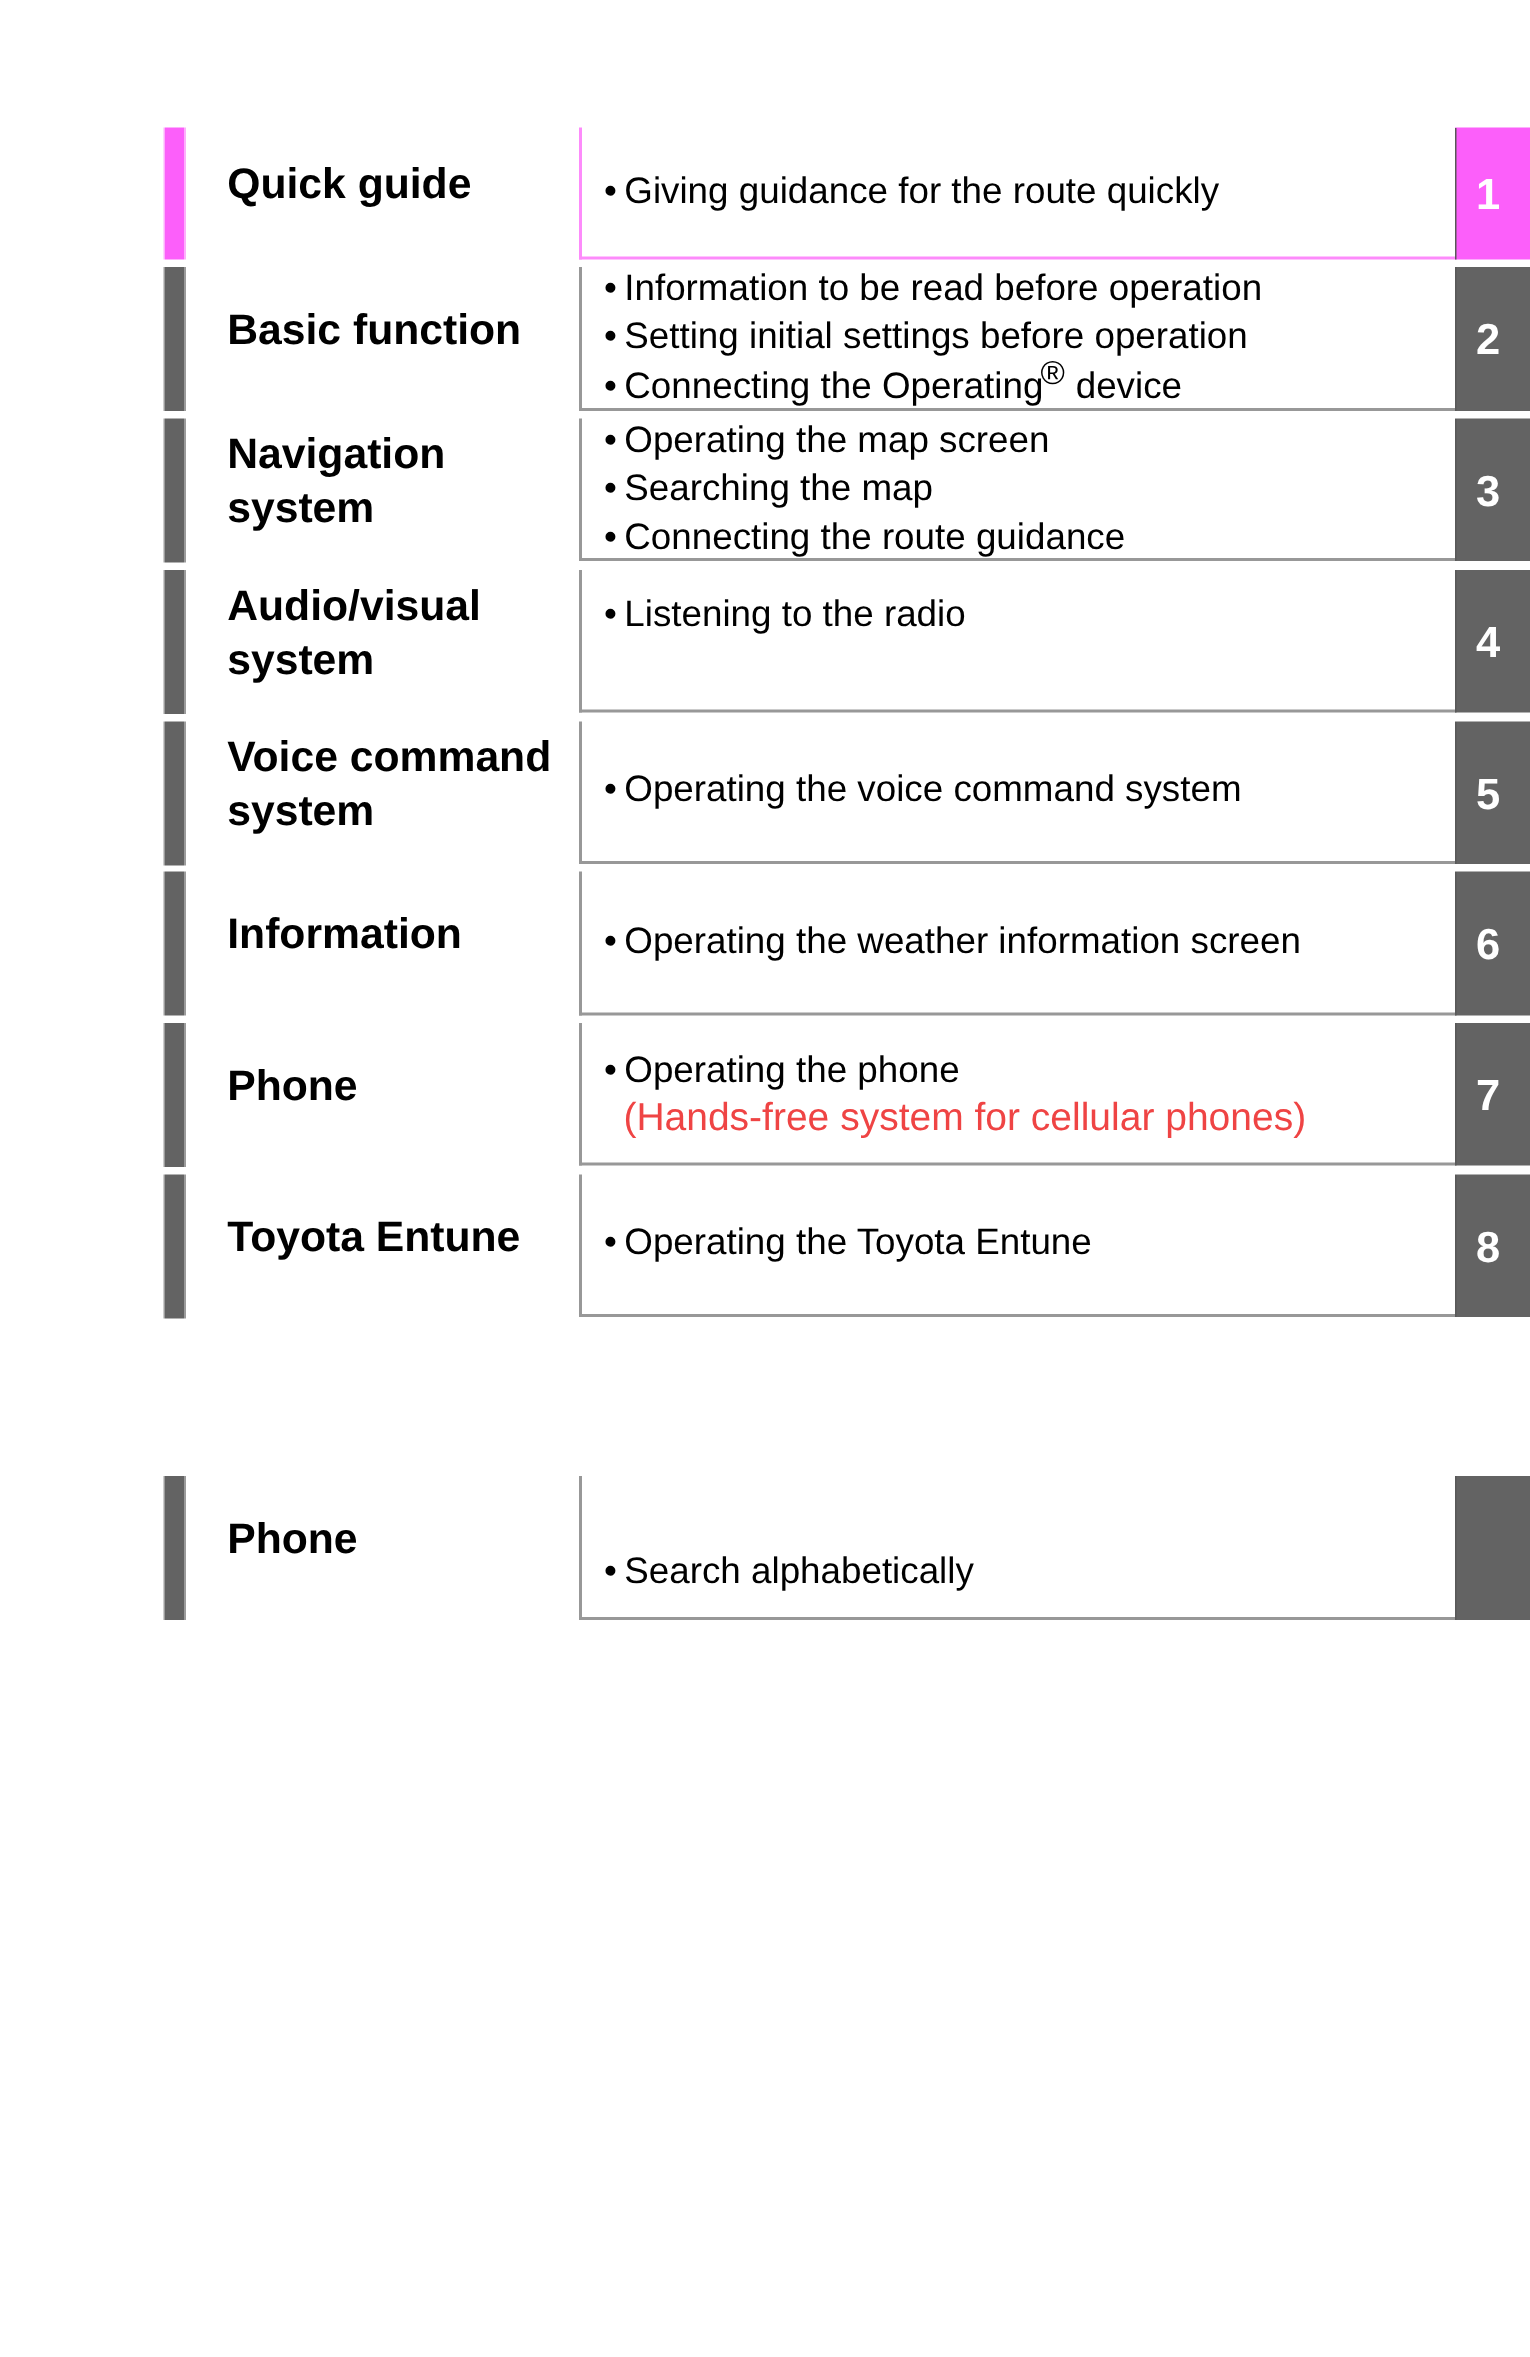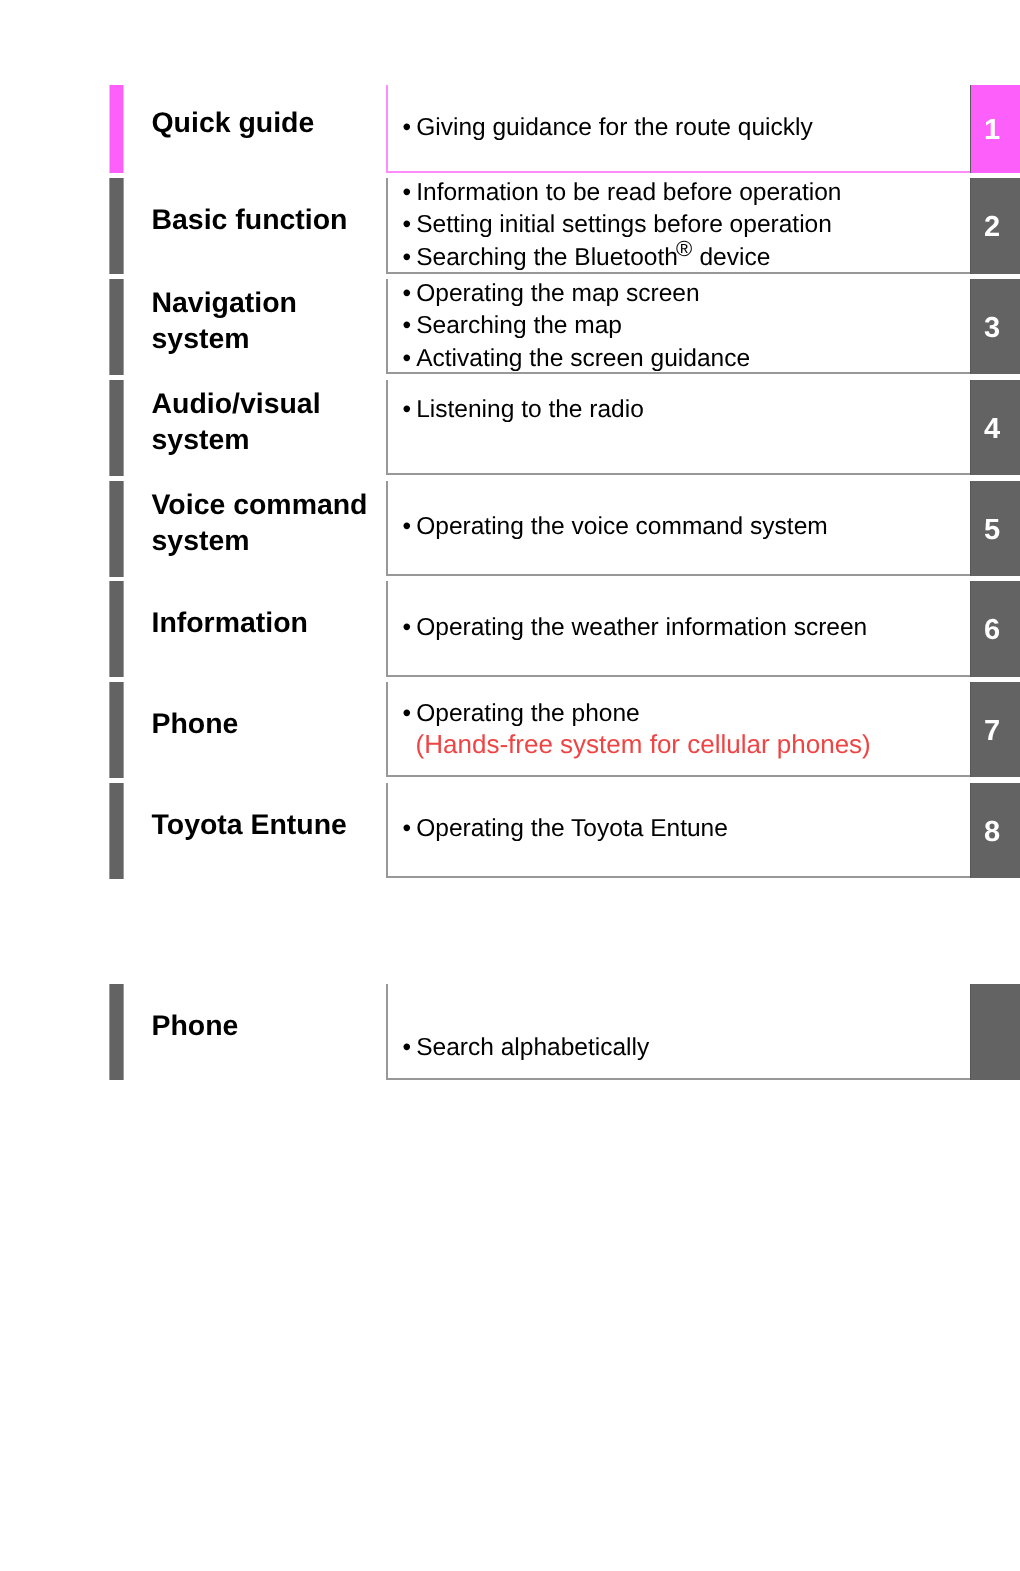--- a/index.html
+++ b/index.html
@@ -119,37 +119,37 @@
     </div>
   </div>
 
   <div class="toc-row" style="top:178px;height:96px;">
     <div class="tab-bar" style="height:95.7px;"></div>
     <div class="cat-label" style="top:24.0px;">Basic function</div>
     <div class="desc-box">
       <div class="desc-list" style="top:-1px;">
         <div class="desc-item"><span class="bullet">•</span><span>Information to be read before operation</span></div>
         <div class="desc-item"><span class="bullet">•</span><span>Setting initial settings before operation</span></div>
-        <div class="desc-item"><span class="bullet">•</span><span><span>Searching the Bluetooth</span><span class="reg">®</span><span> device</span></span></div>
+        <div class="desc-item"><span class="bullet">•</span><span><span>Connecting the Operating</span><span class="reg">®</span><span> device</span></span></div>
       </div>
     </div>
     <div class="num-box">
       <div class="numline">2</div>
     </div>
   </div>
 
   <div class="toc-row" style="top:279px;height:95px;">
     <div class="tab-bar" style="height:95.7px;"></div>
     <div class="cat-label" style="top:6.0px;">Navigation
 system</div>
     <div class="desc-box">
       <div class="desc-list" style="top:-1px;">
         <div class="desc-item"><span class="bullet">•</span><span>Operating the map screen</span></div>
         <div class="desc-item"><span class="bullet">•</span><span>Searching the map</span></div>
-        <div class="desc-item"><span class="bullet">•</span><span>Activating the screen guidance</span></div>
+        <div class="desc-item"><span class="bullet">•</span><span>Connecting the route guidance</span></div>
       </div>
     </div>
     <div class="num-box">
       <div class="numline">3</div>
     </div>
   </div>
 
   <div class="toc-row" style="top:380px;height:95px;">
     <div class="tab-bar" style="height:95.7px;"></div>
     <div class="cat-label" style="top:6.0px;">Audio/visual

